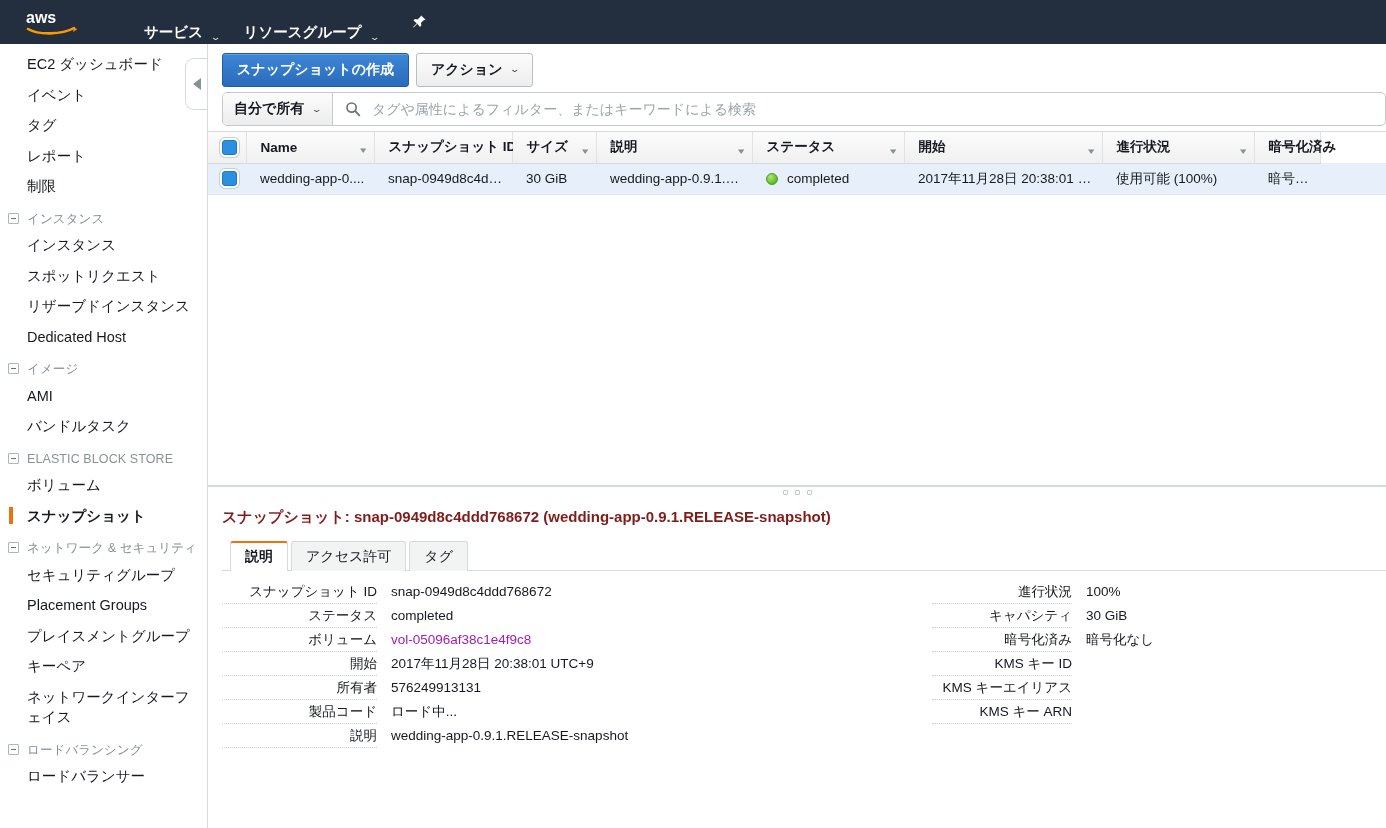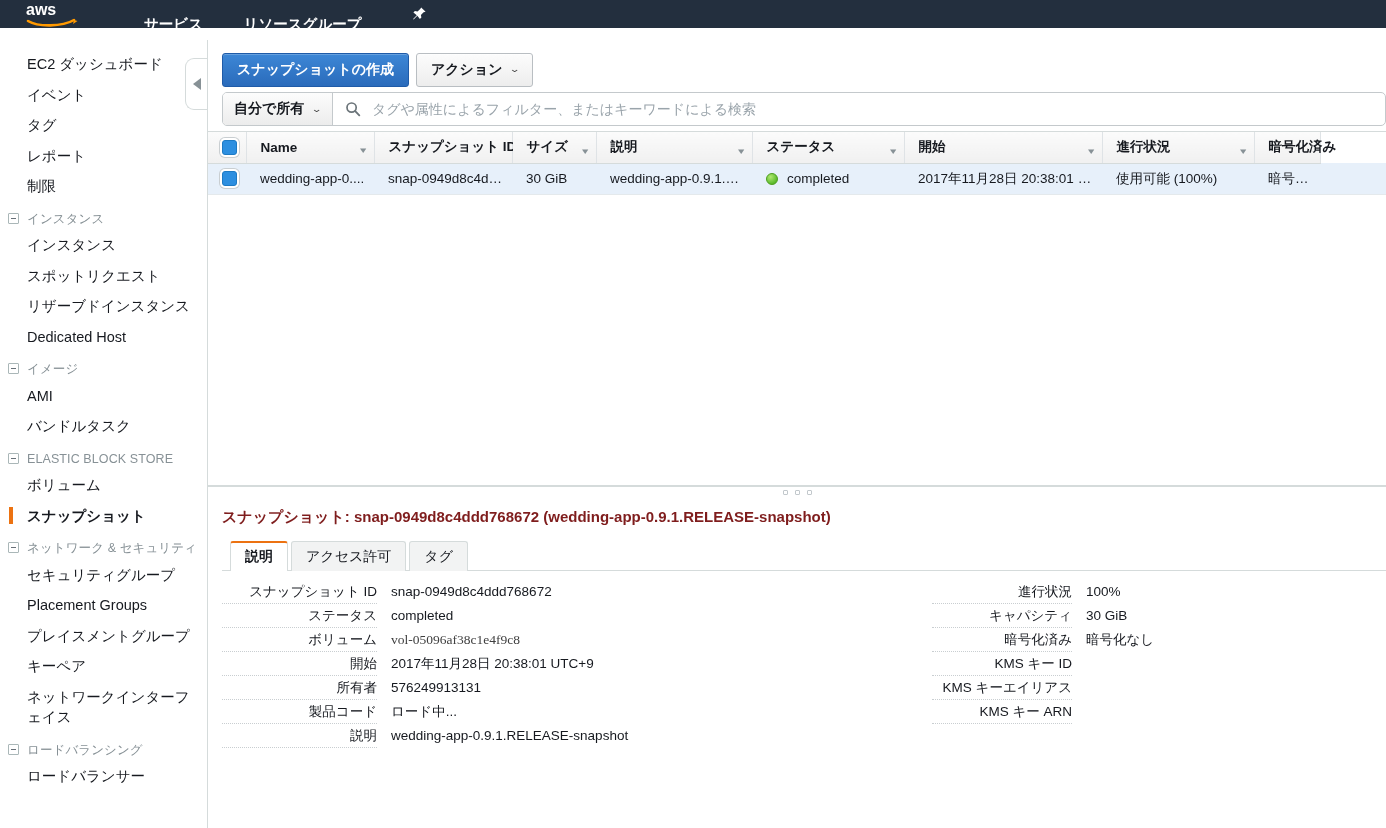--- a/index.html
+++ b/index.html
@@ -7,21 +7,21 @@
     margin: 0; padding: 0;
     width: 1386px; height: 828px;
     overflow: hidden;
     background: #ffffff;
     font-family: "Liberation Sans", "DejaVu Sans", sans-serif;
     -webkit-font-smoothing: antialiased;
   }
 
   
   .topnav {
-    height: 28px;
+    height: 44px;
     background: #232f3e;
     display: flex;
     align-items: center;
     padding: 0 0 0 18px;
     position: relative;
     z-index: 30;
   }
   .aws-logo {
     width: 72px; height: 40px;
     display: flex; align-items: center; justify-content: center;
@@ -390,24 +390,23 @@
   }
   .dcol.left .dlabel { width: 155px; }
   .dcol.right .dlabel { width: 140px; }
   .dvalue {
     font-size: 13.5px;
     color: #16191f;
     padding-left: 14px;
     white-space: nowrap;
   }
   .dvalue a {
-    color: #404040;
+    color: #a21caf;
     text-decoration: none;
     cursor: pointer;
-    font-family: Liberation Serif, serif;
   }
 </style>
 </head>
 <body>
 
 <div class="topnav">
   <div class="aws-logo">
     <svg width="60" height="28" viewBox="0 0 60 28">
       <text x="2" y="15" font-family="Liberation Sans, sans-serif" font-size="16" font-weight="bold" fill="#ffffff">aws</text>
       <path d="M4 21 C14 27, 38 27, 50 20" stroke="#ff9900" stroke-width="2.6" fill="none" stroke-linecap="round"></path>

